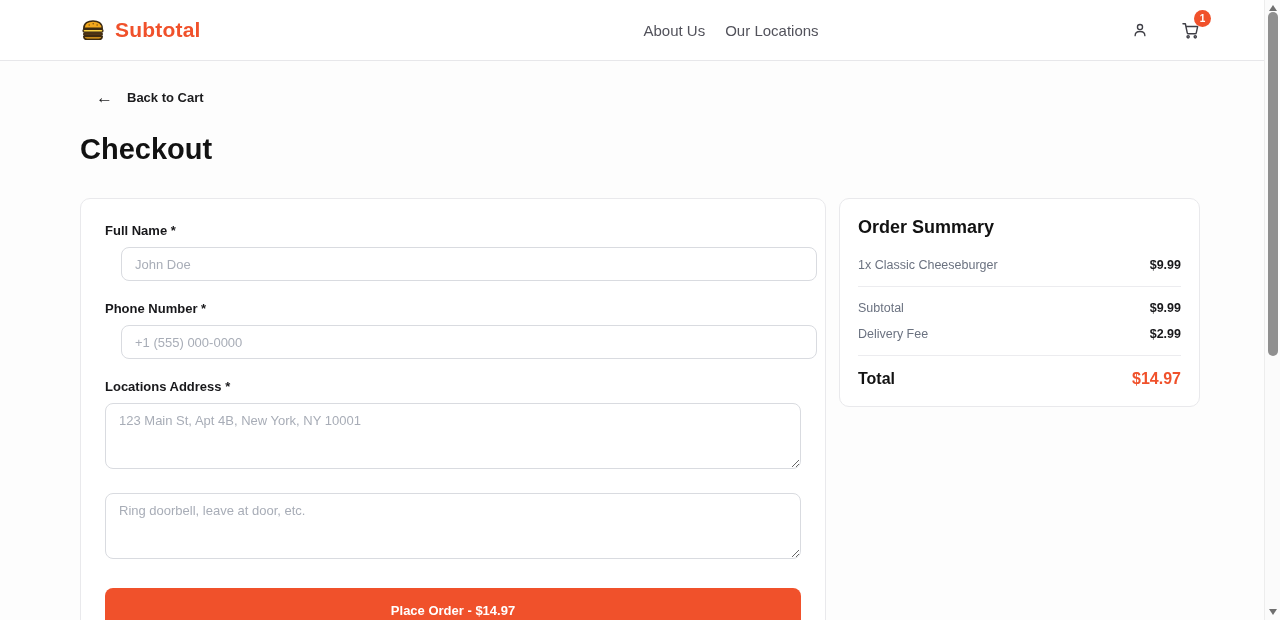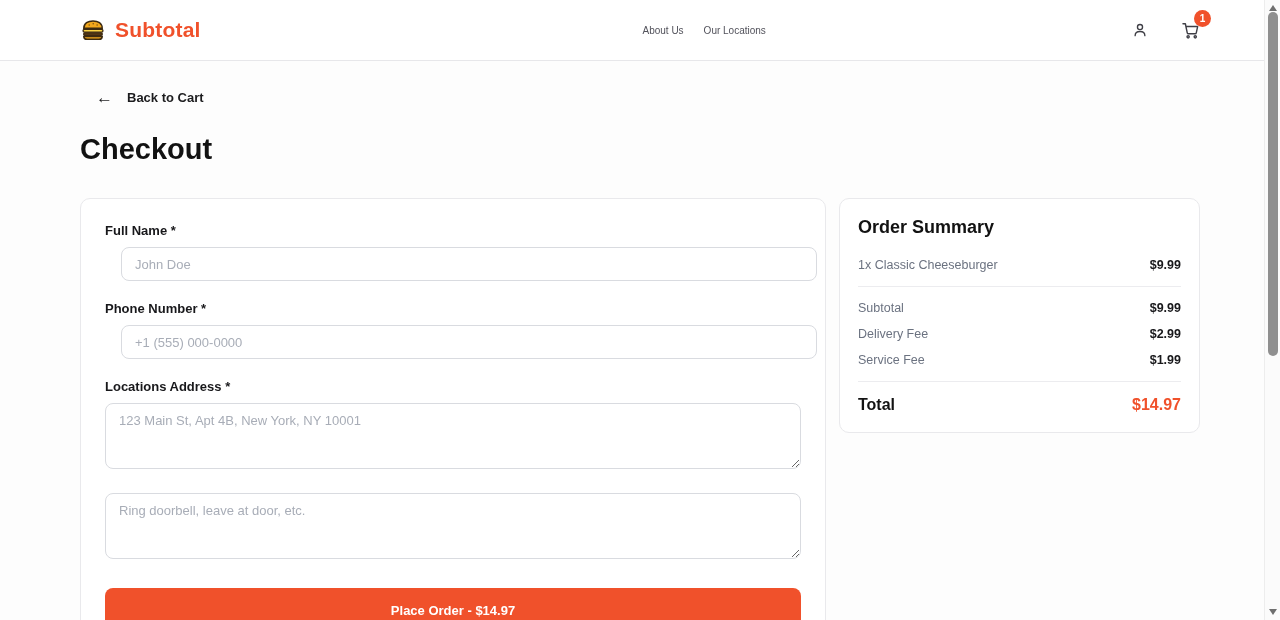--- a/index.html
+++ b/index.html
@@ -17,21 +17,21 @@
     border-bottom: 1px solid #e7e7ea;
   }
   .header-inner {
     width: 1120px; margin: 0 auto; height: 60px;
     display: flex; align-items: center; justify-content: space-between;
   }
   .brand { display: flex; align-items: center; gap: 9px; cursor: pointer; }
   .brand-logo { width: 26px; height: 26px; display: block; }
   .brand-name { font-size: 21px; font-weight: 800; color: #f0512b; letter-spacing: 0.2px; }
   .nav { display: flex; gap: 20px; position: absolute; left: 50%; transform: translateX(2%); }
-  .nav-link { font-size: 10px; color: #52525b; text-decoration: none; cursor: pointer; }
+  .nav-link { font-size: 15px; color: #52525b; text-decoration: none; cursor: pointer; }
   .header-icons { display: flex; align-items: center; gap: 32px; }
   .icon-btn { position: relative; cursor: pointer; display: flex; align-items: center; }
   .cart-badge {
     position: absolute; top: -11px; right: -11px;
     min-width: 17px; height: 17px; border-radius: 50%;
     background: #f0512b; color: #fff;
     font-size: 10px; font-weight: 700;
     display: flex; align-items: center; justify-content: center;
   }
   
@@ -191,24 +191,20 @@
       <hr class="summary-divider">
 
       <div class="summary-row">
         <span class="row-label">Subtotal</span>
         <span class="row-value">$9.99</span>
       </div>
       <div class="summary-row">
         <span class="row-label">Delivery Fee</span>
         <span class="row-value">$2.99</span>
       </div>
-      <div class="summary-row">
-        <span class="row-label">Service Fee</span>
-        <span class="row-value">$1.99</span>
-      </div>
 
       <hr class="summary-divider">
 
       <div class="total-row">
         <span class="total-label">Total</span>
         <span class="total-value">$14.97</span>
       </div>
     </div>
   </div>
 </div>

